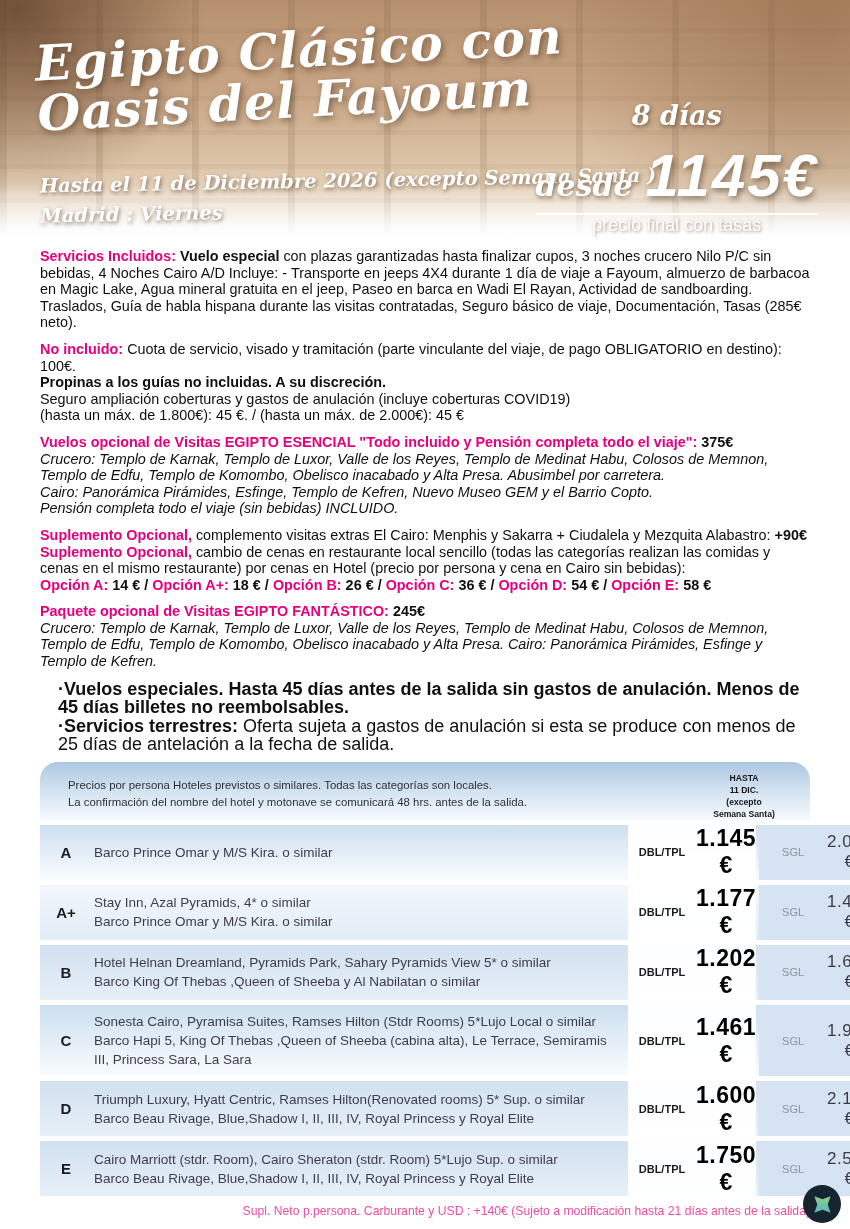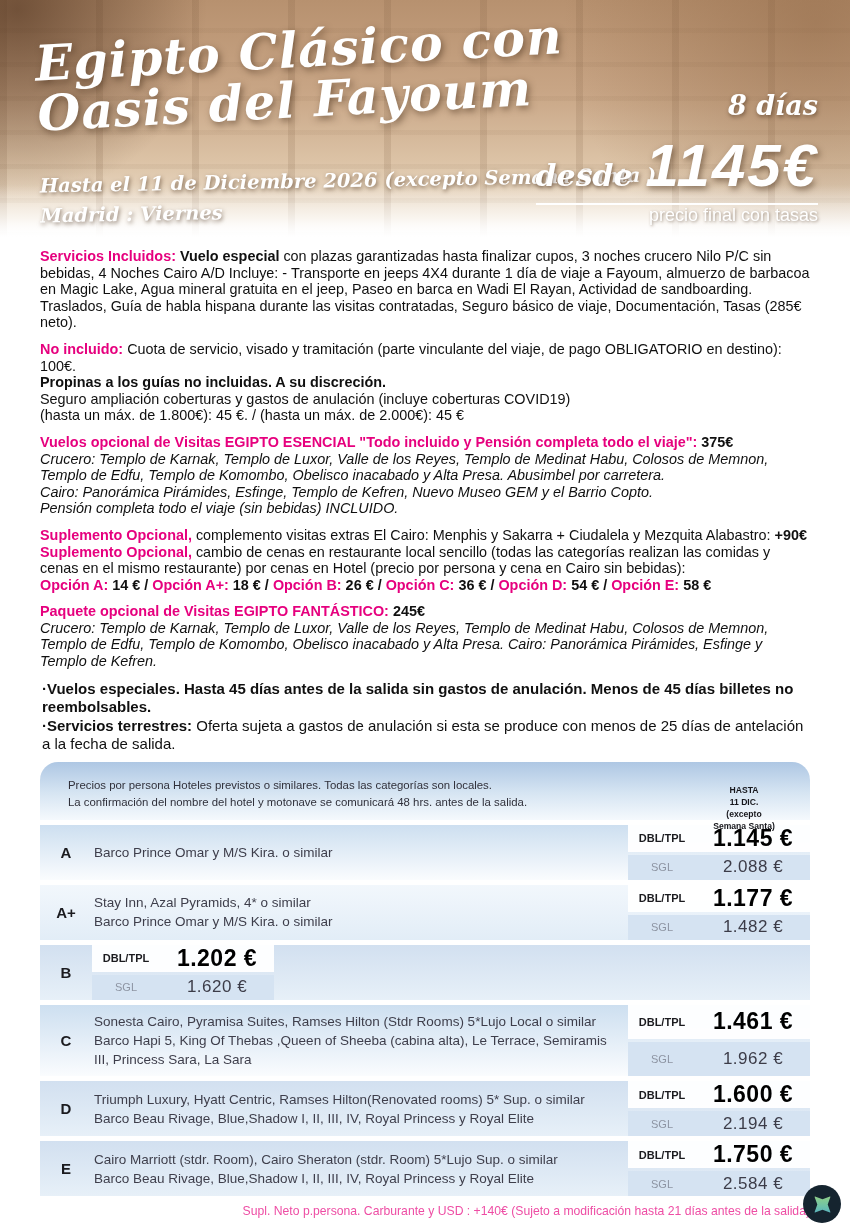--- a/index.html
+++ b/index.html
@@ -24,61 +24,61 @@
   .h-title {
     position:absolute; left:36px; top:26px; line-height:1.02; font-size:49px;
     transform:rotate(-3deg); letter-spacing:1px;
     text-shadow:2px 3px 7px rgba(70,45,25,.55);
   }
   .h-sub {
     position:absolute; left:40px; top:166px; font-size:19.5px; line-height:1.55;
     text-shadow:1px 2px 4px rgba(70,45,25,.6); transform:rotate(-1deg);
   }
   .h-price {
-    position:absolute; right:32px; top:90px; text-align:right; color:#fff;
+    position:absolute; right:32px; top:100px; text-align:center; color:#fff;
   }
   .h-days { font-size:27px; text-shadow:1px 2px 4px rgba(70,45,25,.6); margin-bottom:10px; }
   .h-desde { font-size:30px; text-shadow:1px 2px 4px rgba(70,45,25,.6); margin-right:13px; }
   .h-amount {
     font-size:60px; font-weight:bold; letter-spacing:2px; font-style:italic;
     text-shadow:2px 3px 6px rgba(70,45,25,.55);
   }
   .h-note {
     border-top:2px solid #fff; margin-top:3px; 
     font-size:18px; color:#fff; text-shadow:1px 1px 3px rgba(70,45,25,.5);
   }
 
   
   .content { padding:11px 40px 0 40px; }
   .sec { font-size:14.4px; line-height:16.6px; margin:0 0 10px 0; color:#101010; }
   .mag { color:#e6007e; font-weight:bold; }
   .b  { font-weight:bold; }
   .i  { font-style:italic; }
   .bi { font-weight:normal; font-style:italic; }
   .sep { font-weight:bold; }
-  .notes { font-size:15px; line-height:18.5px; margin:2px 0 8px 2px; }
+  .notes { font-size:18px; line-height:18.5px; margin:2px 0 8px 18px; }
 
   
   .price-table { margin-top:2px; }
   .t-head {
     position:relative; border-radius:18px 18px 0 0;
     background:linear-gradient(180deg, #aec7e3 0%, #d5e4f2 52%, #f5f9fd 100%);
     padding:15px 150px 9px 28px; font-size:11.4px; color:#30303a; line-height:1.5;
   }
   .t-colhead {
-    position:absolute; top:22px; right:10px; width:112px; text-align:center;
+    position:absolute; top:10px; right:10px; width:112px; text-align:center;
     font-size:8.6px; font-weight:bold; color:#17171c; line-height:1.4;
   }
   .t-row { display:flex; align-items:center; margin-top:5px; min-height:55px; }
   .bg-a { background:linear-gradient(180deg, #cddff0 0%, #fafcfe 100%); }
   .bg-b { background:linear-gradient(180deg, #f2f7fc 0%, #e2edf7 100%); }
   .bg-c { background:linear-gradient(180deg, #d2e0f0 0%, #e7f0f8 100%); }
   .cat { width:52px; text-align:center; font-weight:bold; font-size:15px; color:#1b1b1f; }
   .hotels { flex:1; font-size:13.5px; color:#3e3e4b; line-height:1.42; padding:7px 8px 7px 2px; }
-  .t-price { width:182px; align-self:stretch; display:flex; flex-direction:column; gap:3px; }
+  .t-price { width:182px; align-self:stretch; display:flex; gap:3px; }
   .p-cell { flex:1; display:flex; align-items:center; }
   .p-cell.dbl { background:rgba(255,255,255,.95); }
   .p-cell.sgl { background:#d5e3f2; }
   .p-label { width:68px; text-align:center; font-size:11px; font-weight:bold; color:#1b1b1f; }
   .sgl .p-label { font-weight:normal; color:#8d94a2; }
   .p-val { flex:1; text-align:center; font-size:23px; font-weight:bold; color:#000; letter-spacing:.5px; }
   .sgl .p-val { font-weight:normal; font-size:17px; color:#3c3c48; }
   .t-footnote { text-align:right; color:#ee4da4; font-size:12.2px; margin:8px 0 0 0; }
 
   
@@ -202,20 +202,24 @@
           </div>
         <div class="p-cell sgl">
             <span class="p-label">SGL</span>
             <span class="p-val">1.482 €</span>
           </div>
       </div>
     </div>
 
     <div class="t-row bg-c">
       <div class="cat">B</div>
+      <div class="hotels">
+        <div>Hotel Helnan Dreamland, Pyramids Park, Sahary Pyramids View 5* o similar</div>
+        <div>Barco King Of Thebas ,Queen of Sheeba y Al Nabilatan o similar</div>
+      </div>
       <div class="t-price">
         <div class="p-cell dbl">
             <span class="p-label">DBL/TPL</span>
             <span class="p-val">1.202 €</span>
           </div>
         <div class="p-cell sgl">
             <span class="p-label">SGL</span>
             <span class="p-val">1.620 €</span>
           </div>
       </div>

